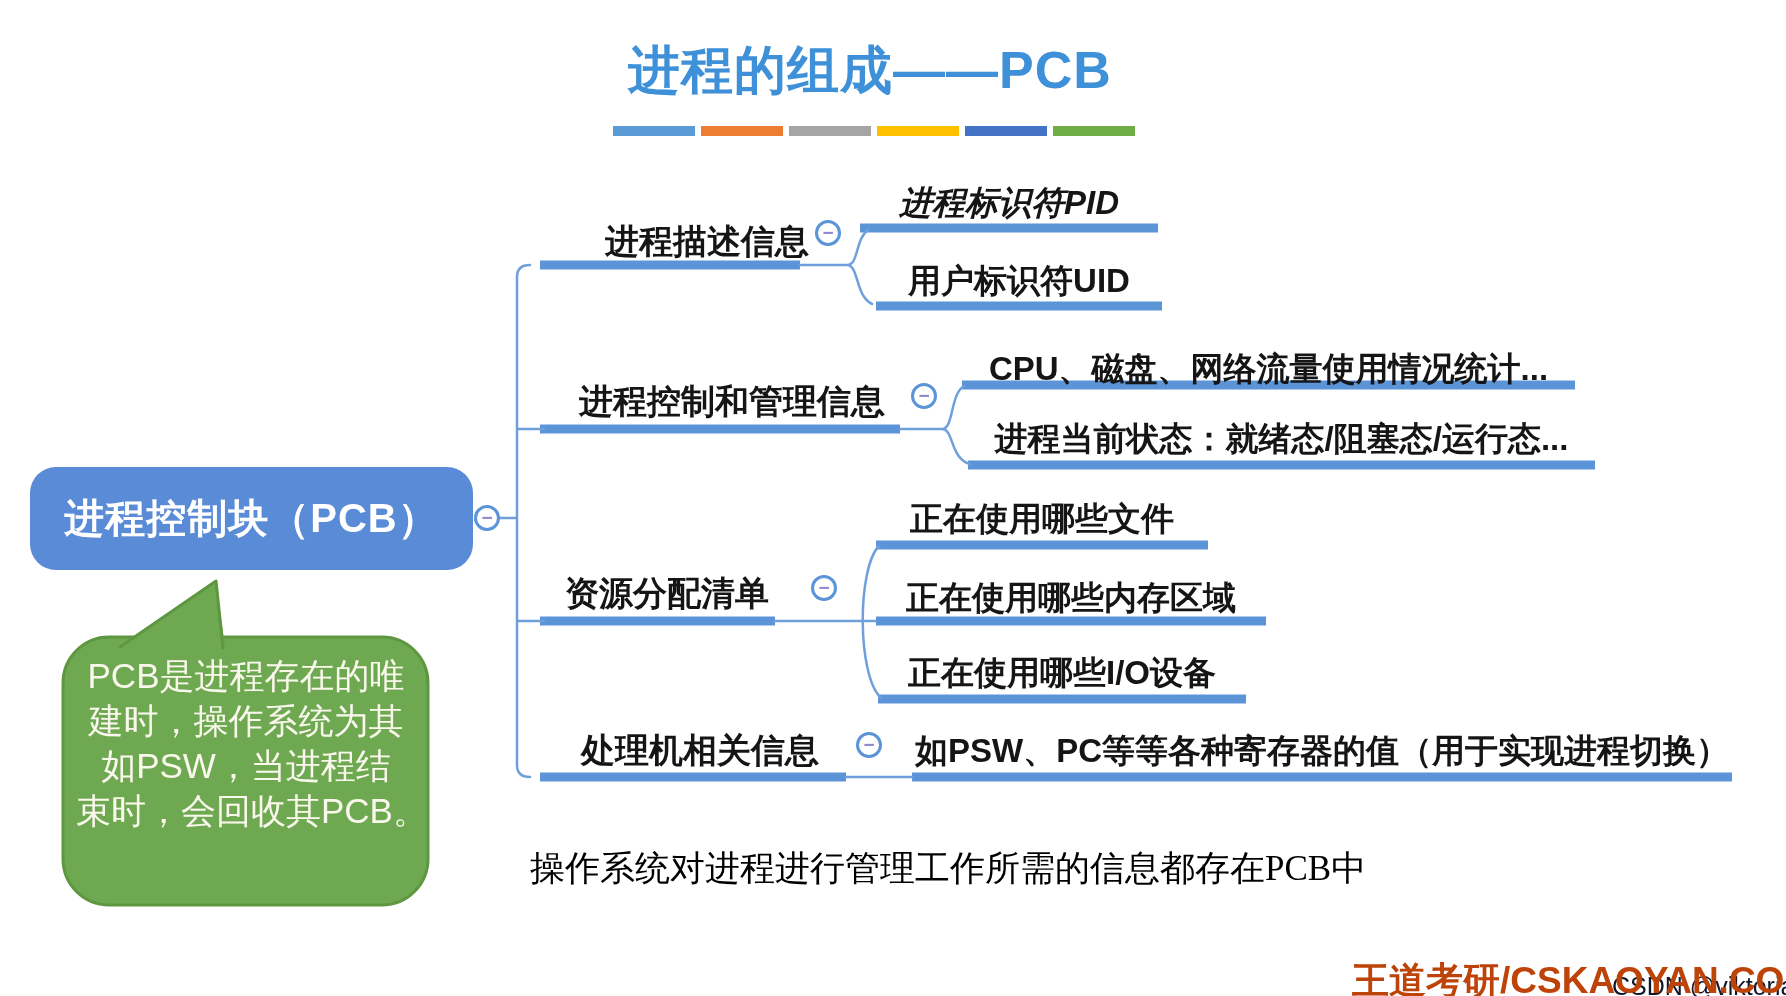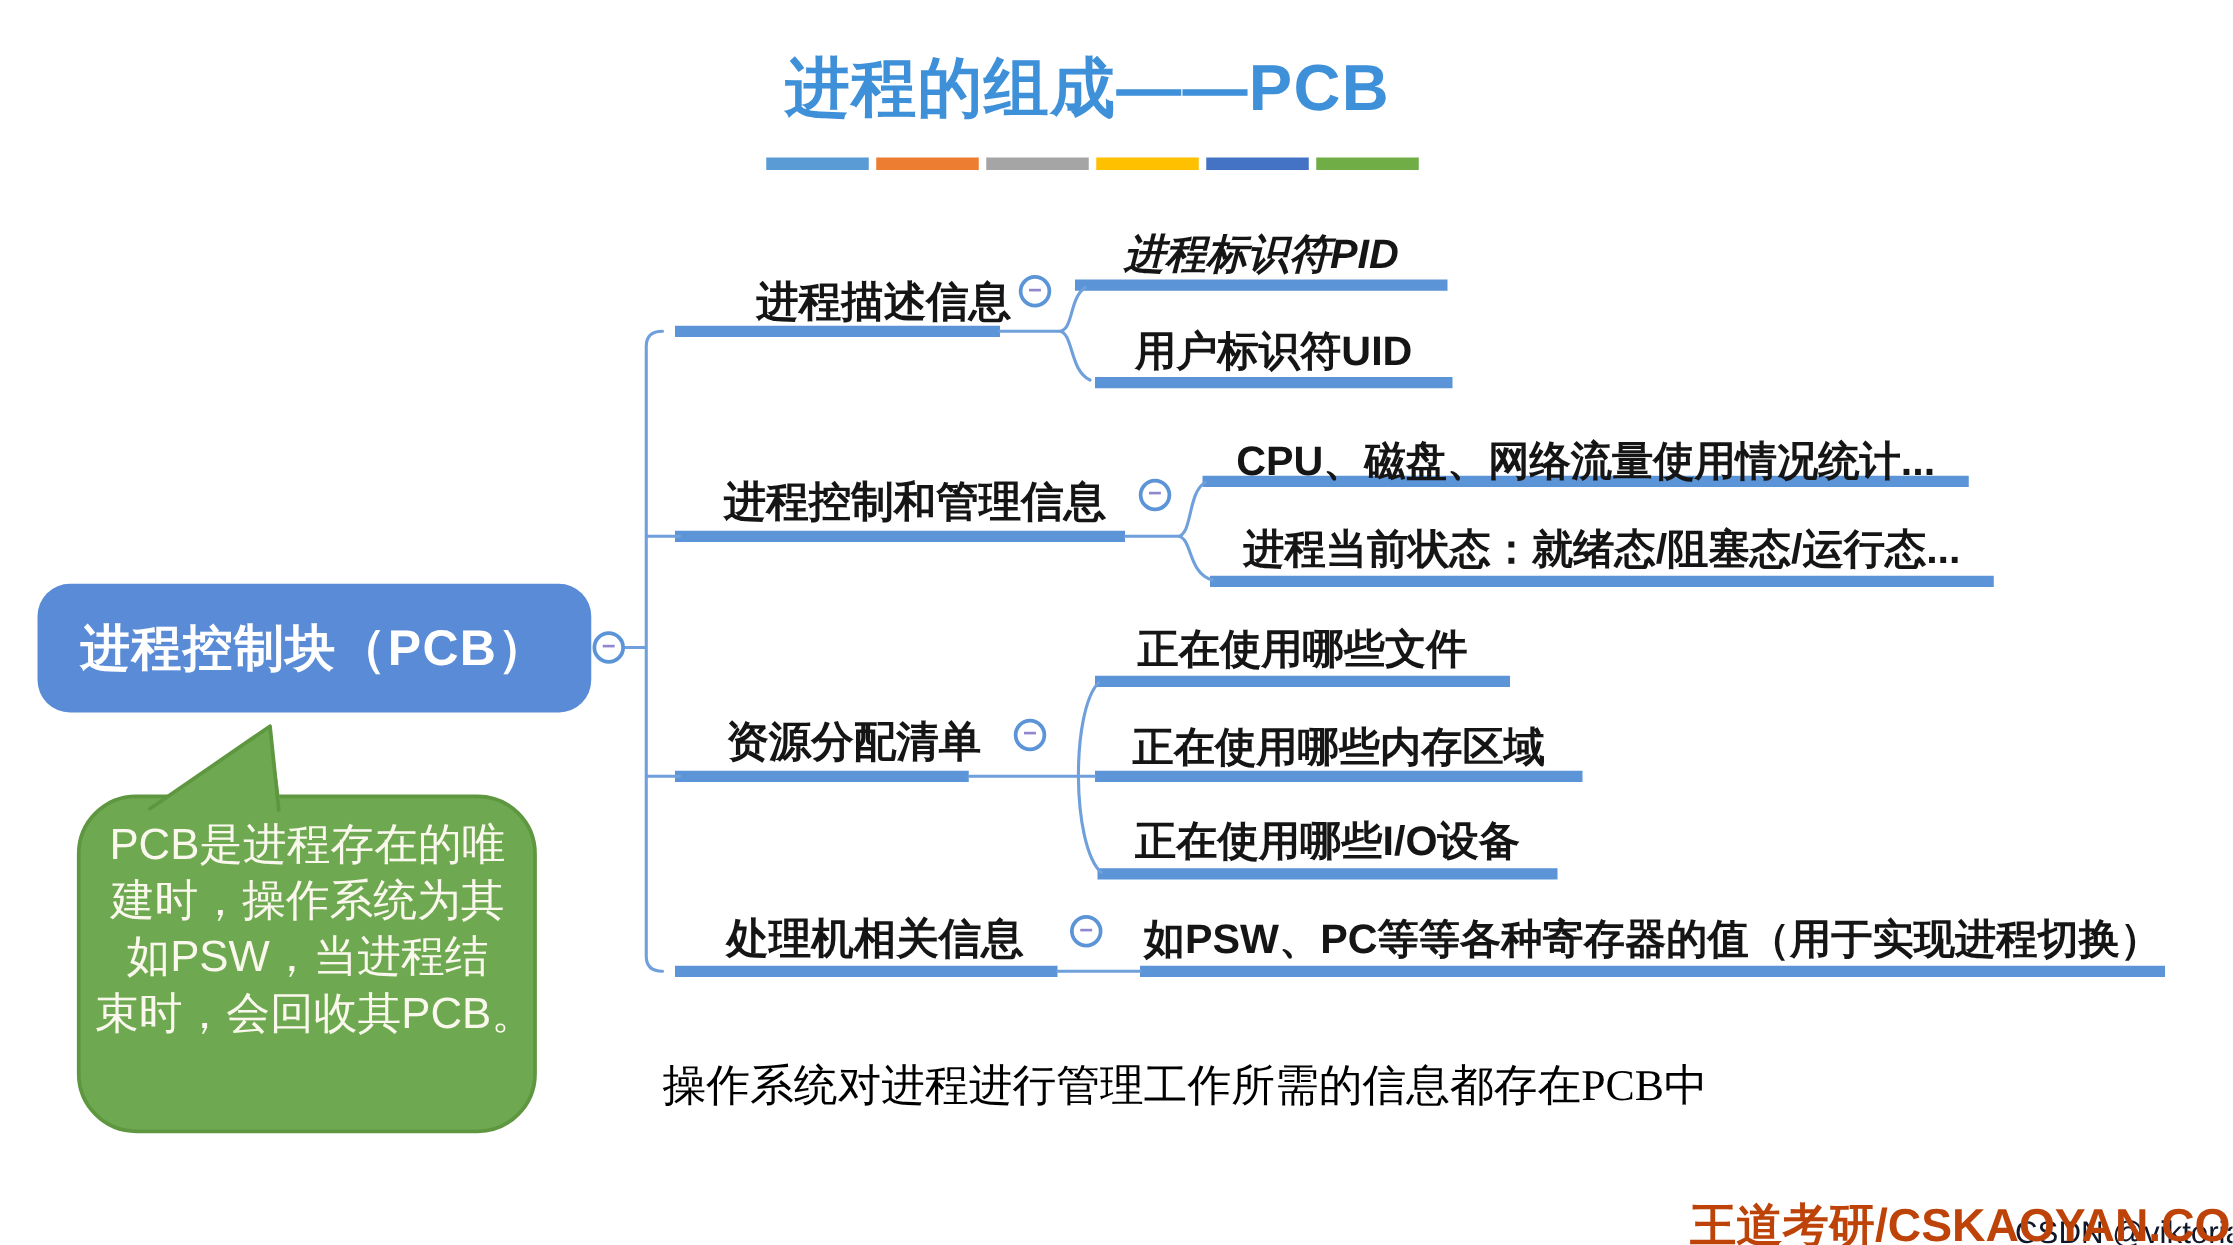--- a/index.html
+++ b/index.html
@@ -89,21 +89,21 @@
 <div id="rootnode" class="abs">进程控制块（PCB）</div>
 
 <div class="abs collapse" style="left:474px;top:505px;">−</div>
 <div class="abs collapse" style="left:815px;top:220px;">−</div>
 <div class="abs collapse" style="left:911px;top:383px;">−</div>
 <div class="abs collapse" style="left:811px;top:575px;">−</div>
 <div class="abs collapse" style="left:856px;top:732px;">−</div>
 
 <div class="abs topic" style="left:605px;top:219px;">进程描述信息</div>
 <div class="abs topic" style="left:579px;top:379px;">进程控制和管理信息</div>
-<div class="abs topic" style="left:581px;top:571px;text-align:right;">资源分配清单</div>
+<div class="abs topic" style="left:565px;top:571px;text-align:right;">资源分配清单</div>
 <div class="abs topic" style="left:581px;top:728px;">处理机相关信息</div>
 
 <div class="abs leaf" style="left:860px;top:181px;width:298px;font-style:italic;">进程标识符PID</div>
 <div class="abs leaf" style="left:876px;top:259px;width:286px;">用户标识符UID</div>
 <div class="abs leaf" style="left:962px;top:337px;width:613px;margin-top:10px;">CPU、磁盘、网络流量使用情况统计...</div>
 <div class="abs leaf" style="left:968px;top:417px;width:627px;">进程当前状态：就绪态/阻塞态/运行态...</div>
 <div class="abs leaf" style="left:876px;top:497px;width:332px;">正在使用哪些文件</div>
 <div class="abs leaf" style="left:876px;top:576px;width:390px;">正在使用哪些内存区域</div>
 <div class="abs leaf" style="left:878px;top:651px;width:368px;">正在使用哪些I/O设备</div>
 <div class="abs leaf" style="left:912px;top:729px;width:820px;">如PSW、PC等等各种寄存器的值（用于实现进程切换）</div>

